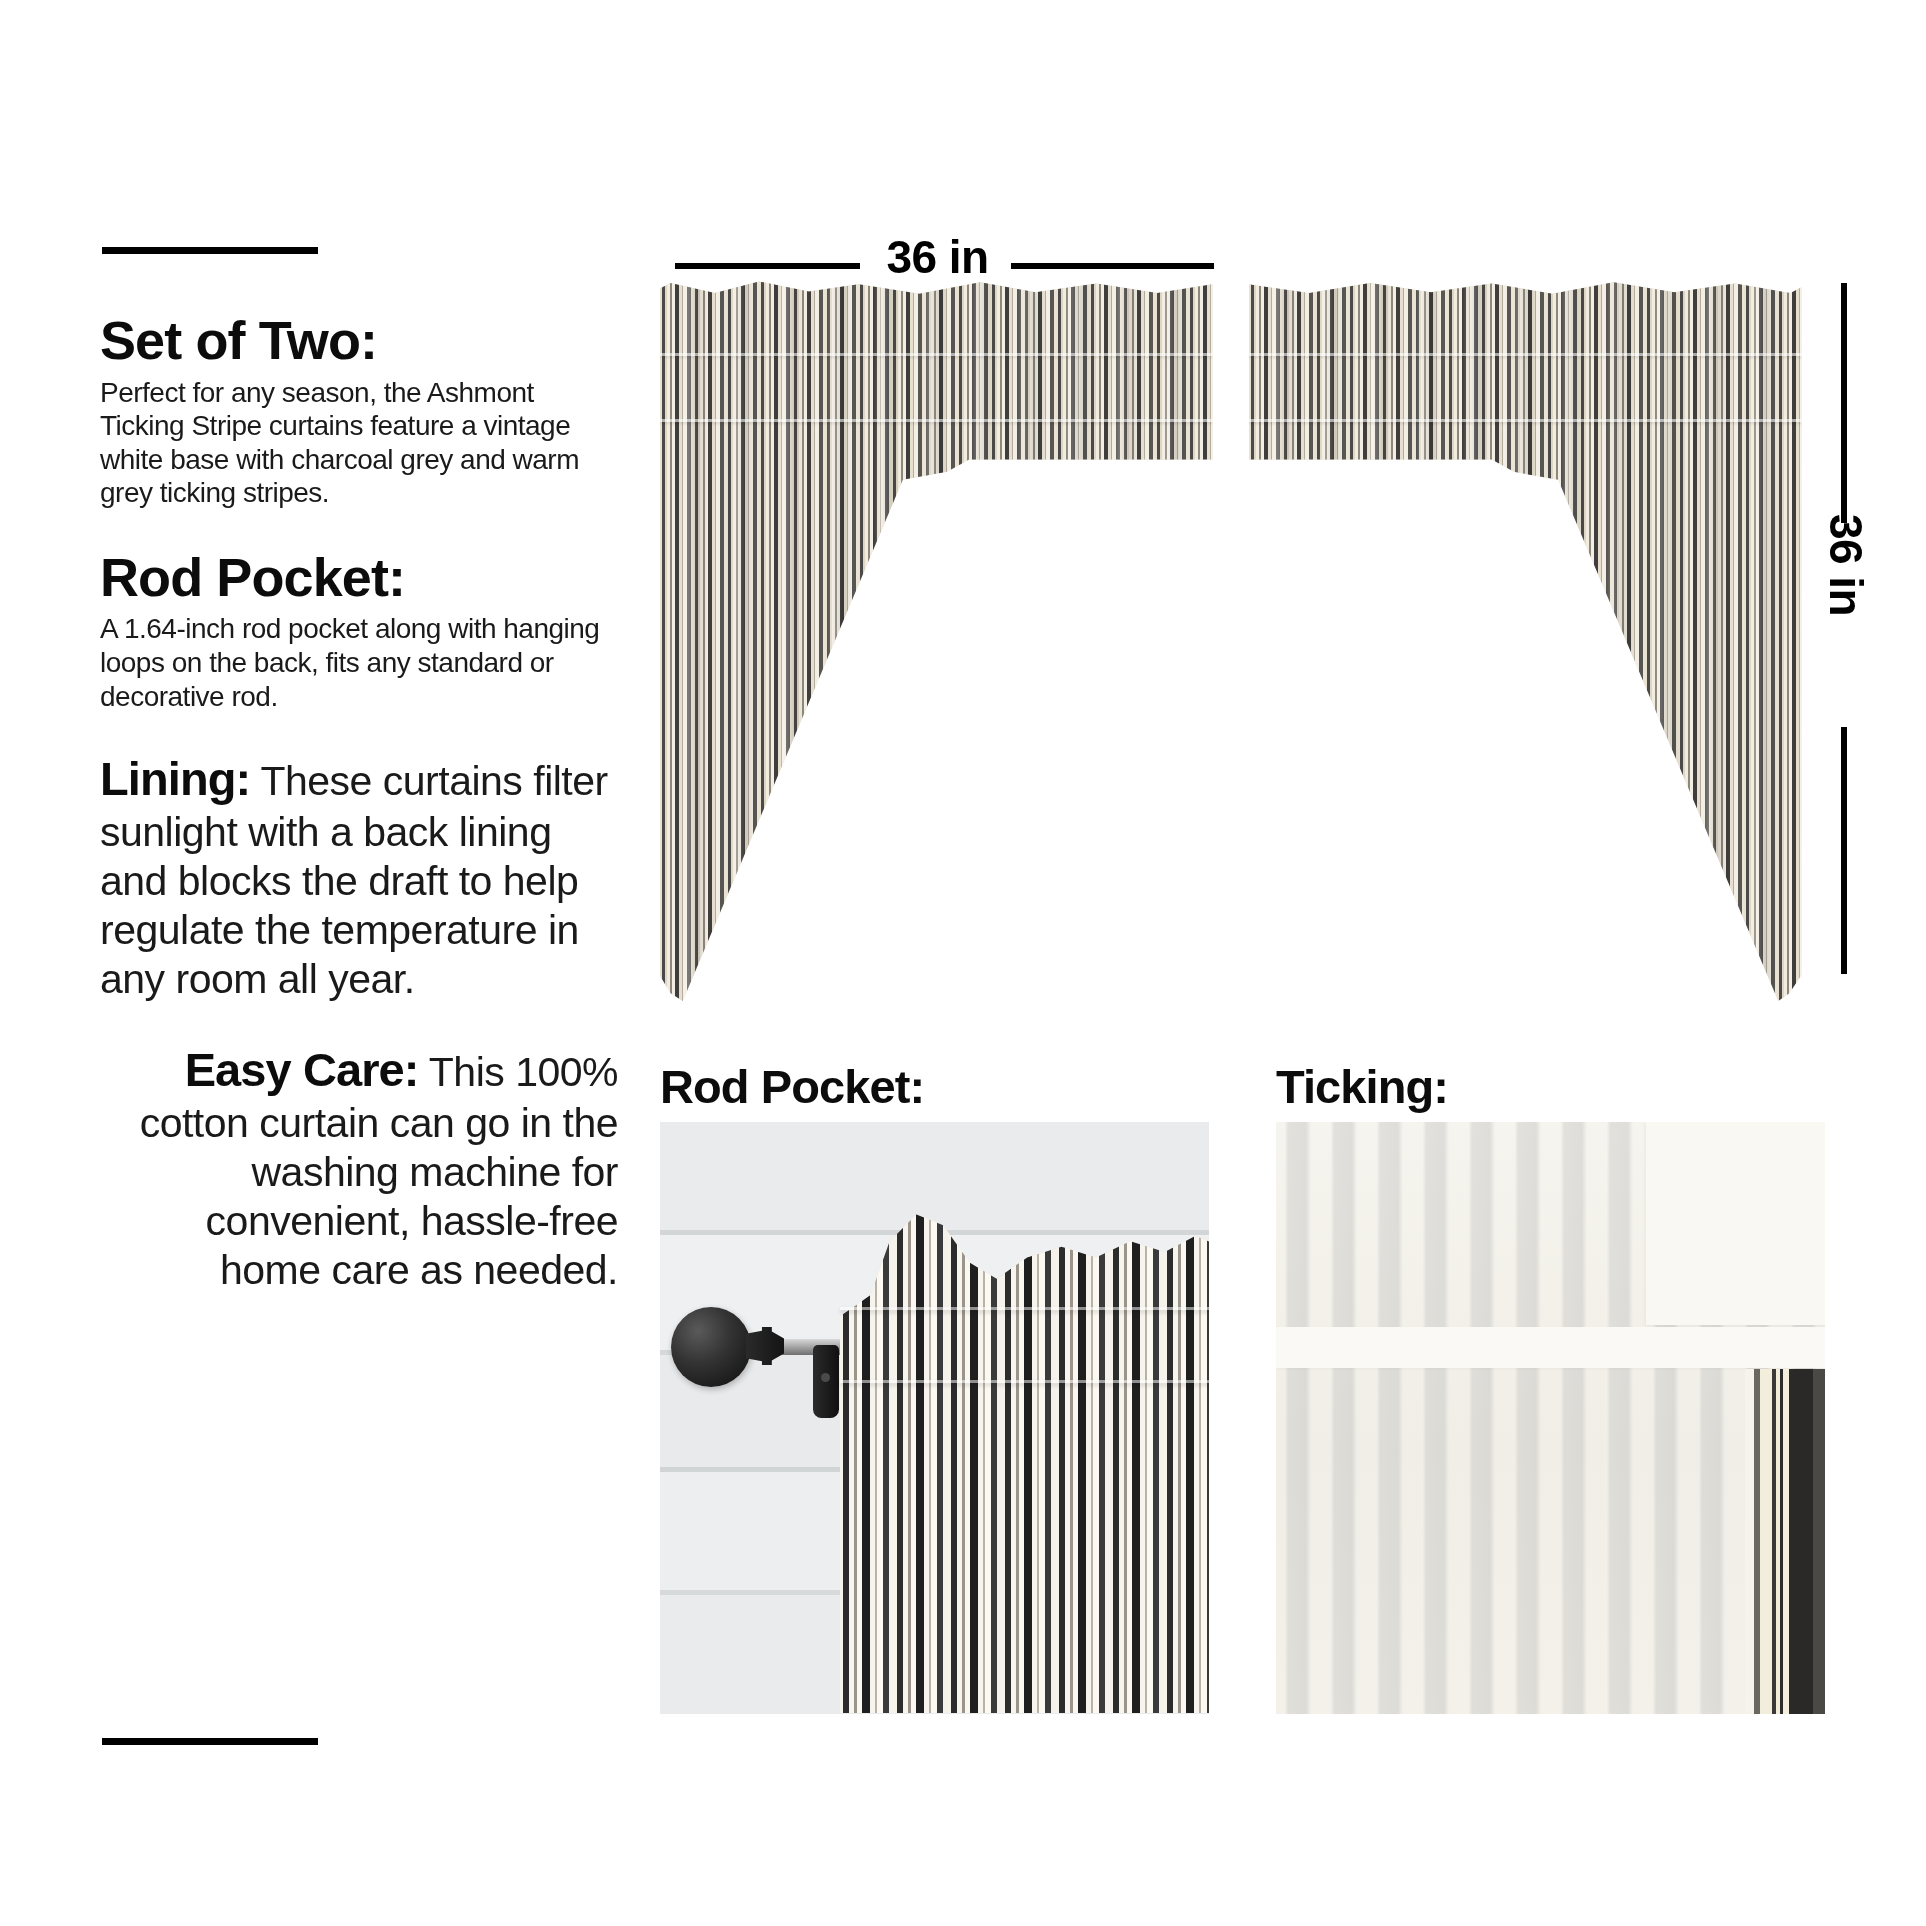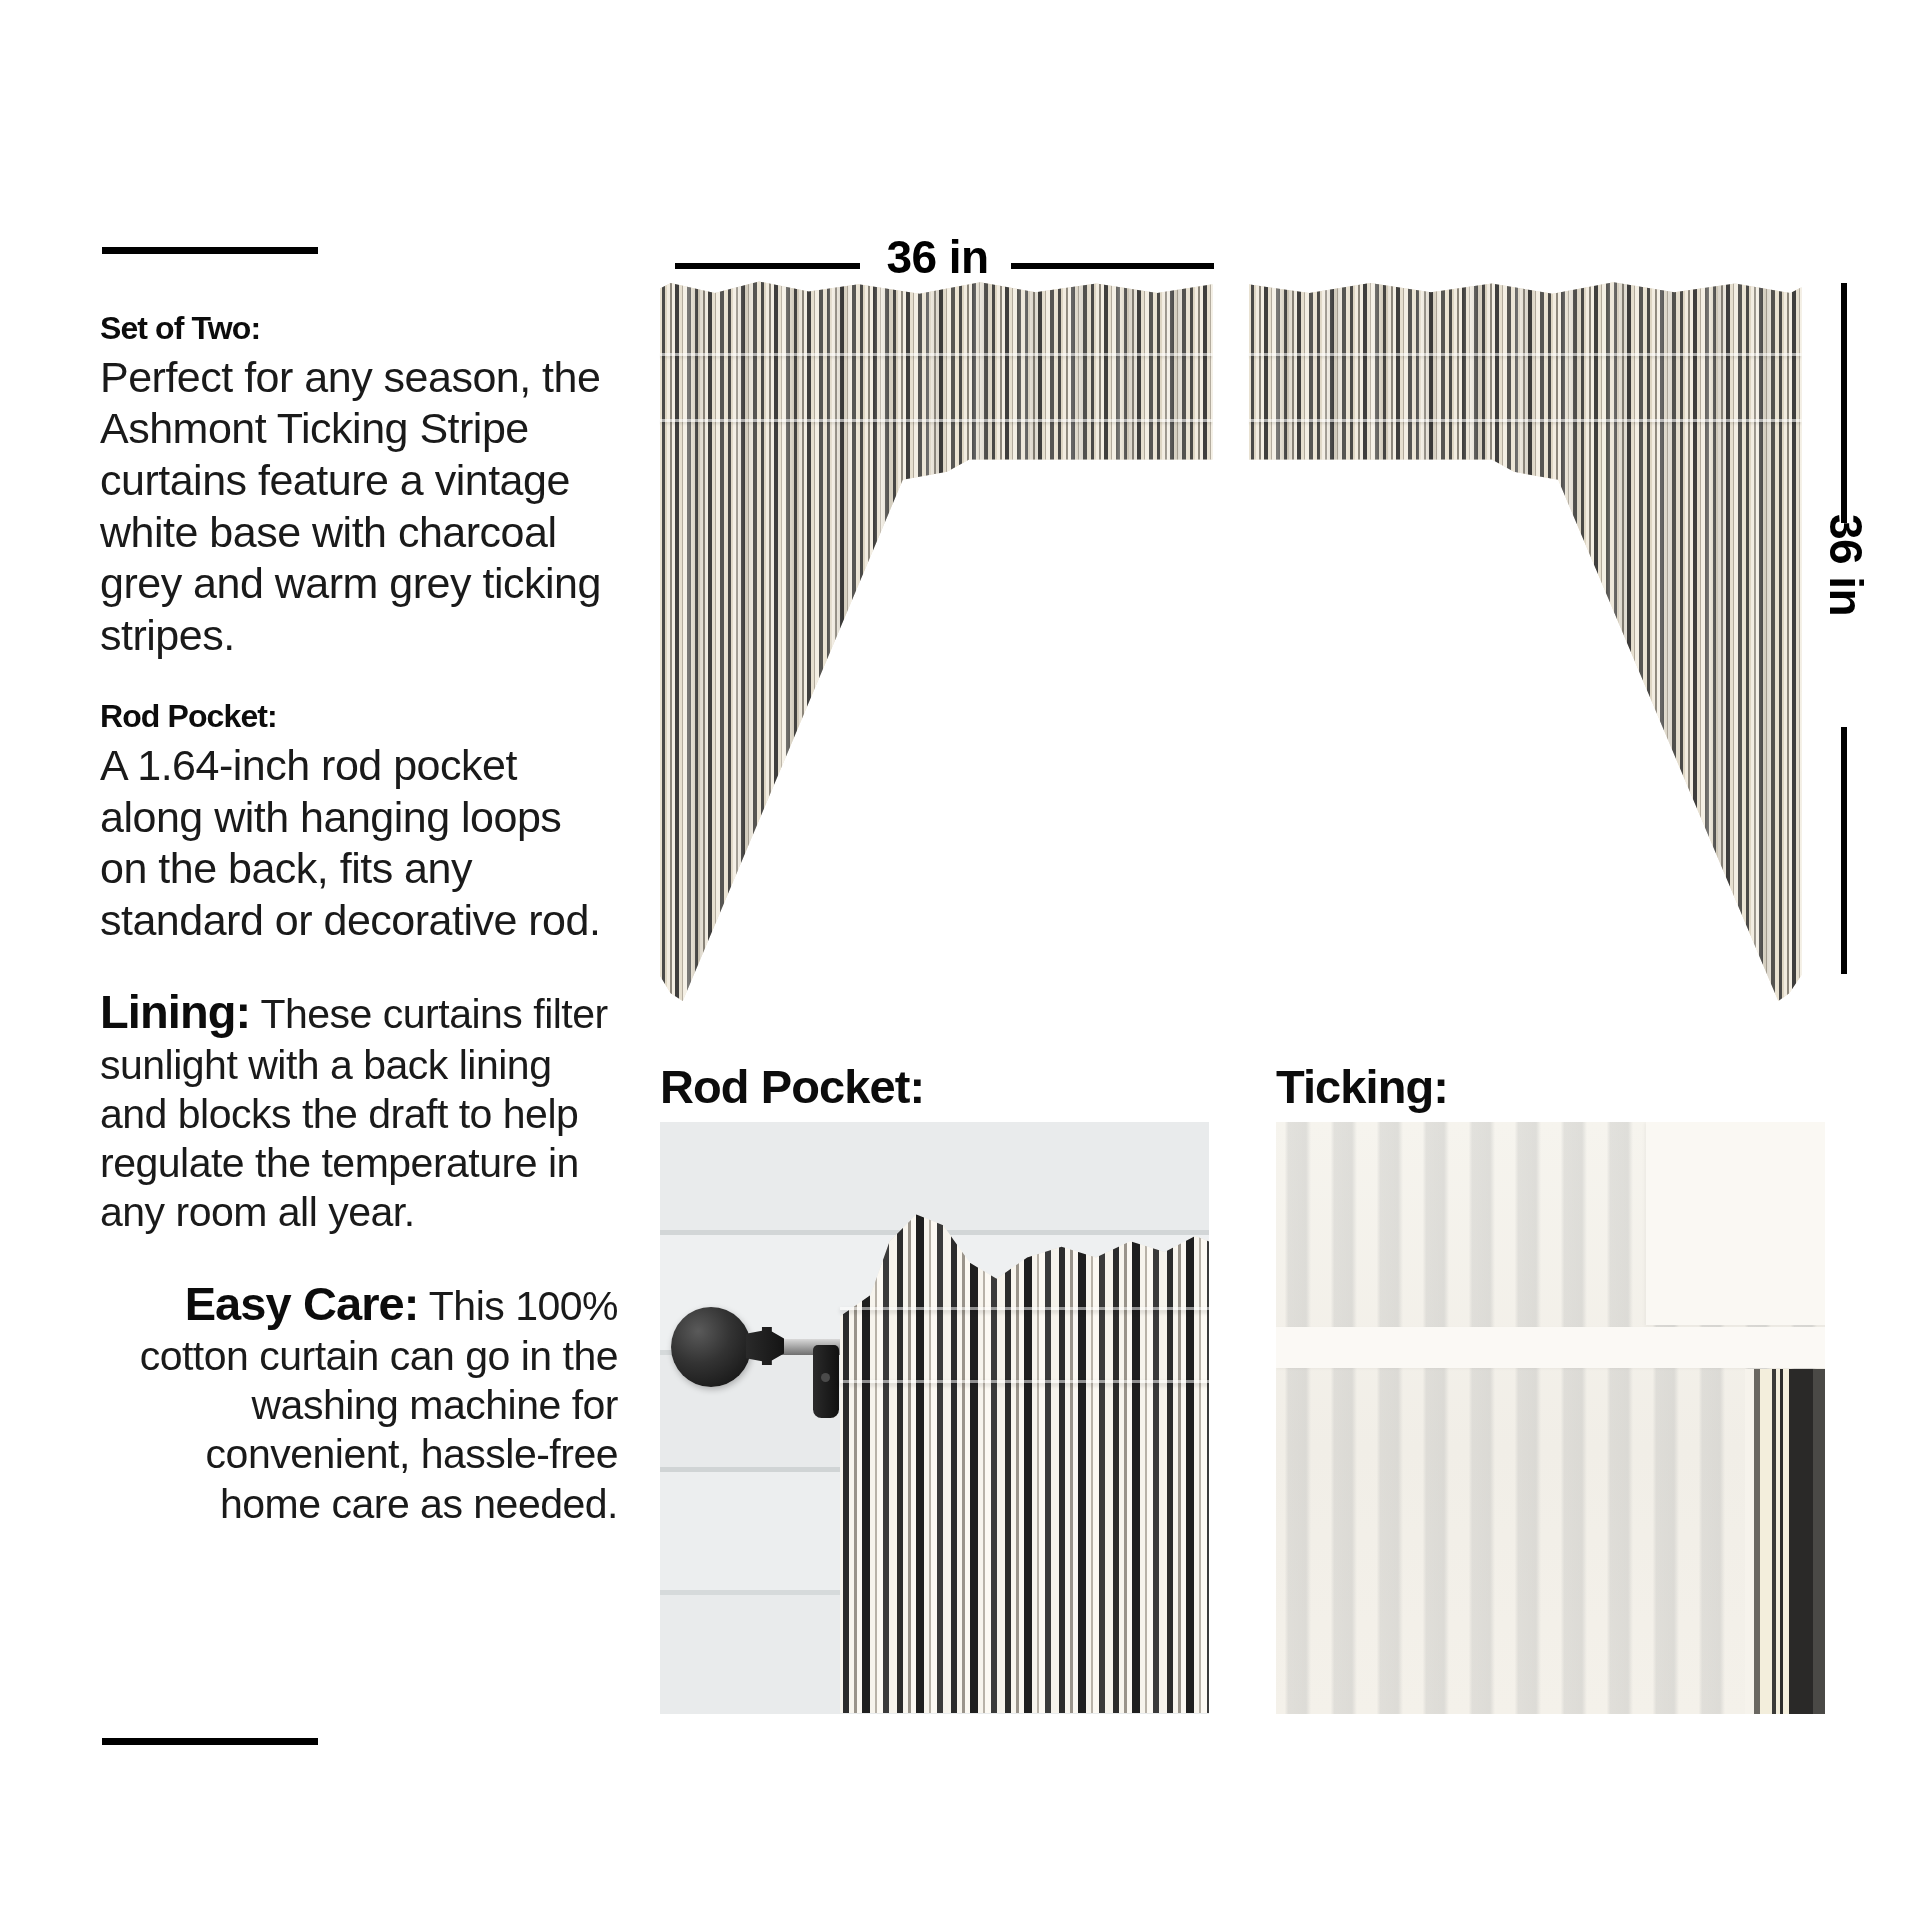--- a/index.html
+++ b/index.html
@@ -21,29 +21,29 @@
   .rule.bottom { top:1738px; }
 
   .textcol {
     position:absolute; left:100px; top:311px; width:518px;
   }
   .block { margin-bottom:38px; }
   .block:last-child { margin-bottom:8px;text-align:right; }
 
   .head {
     font-weight:bold;
-    font-size:32px;
+    font-size:54px;
     line-height:1.08;
     letter-spacing:-0.9px;
     color:#0c0c0c;
     margin:0 0 6.2px 0;
     font-stretch:condensed;
   }
   .body {
-    font-size:43px;
+    font-size:28px;
     line-height:1.20;
     letter-spacing:-0.5px;
     color:#1a1a1a;
     margin:0;
     font-stretch:condensed;
   }
   .inline-head {
     font-weight:bold;
     letter-spacing:-0.9px;
     font-size:47px;

